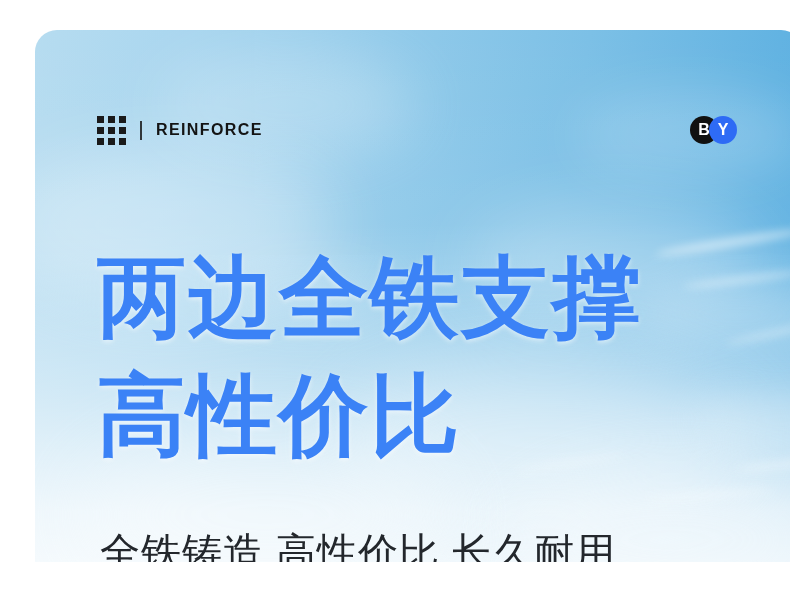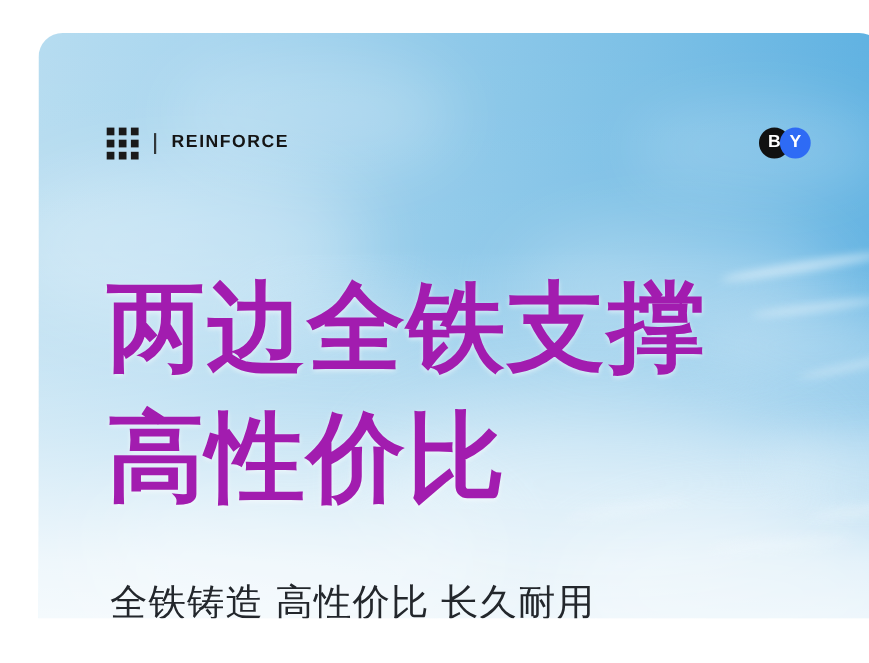--- a/index.html
+++ b/index.html
@@ -162,33 +162,33 @@
   .headline {
     position: absolute;
     left: 70px;
     top: 238px;
     width: 660px;
     font-family: "Liberation Sans", "DejaVu Sans", sans-serif;
     font-weight: 700;
     font-size: 89px;
     line-height: 1.33;
     letter-spacing: 2px;
-    color: #a21caf;
+    color: #3b82f6;
     text-shadow: 0 2px 5px rgba(255,255,255,0.55);
   }
   .headline .line { display: block; white-space: nowrap; }
 
   
   .subtitle {
     position: absolute;
     left: 73px;
     top: 527px;
     font-family: "Liberation Sans", "DejaVu Sans", sans-serif;
     font-weight: 400;
-    font-size: 34px;
+    font-size: 40px;
     letter-spacing: 1px;
     color: #23272c;
     line-height: 1.25;
     white-space: nowrap;
   }
 </style>
 </head>
 <body>
 
 <div class="page">

